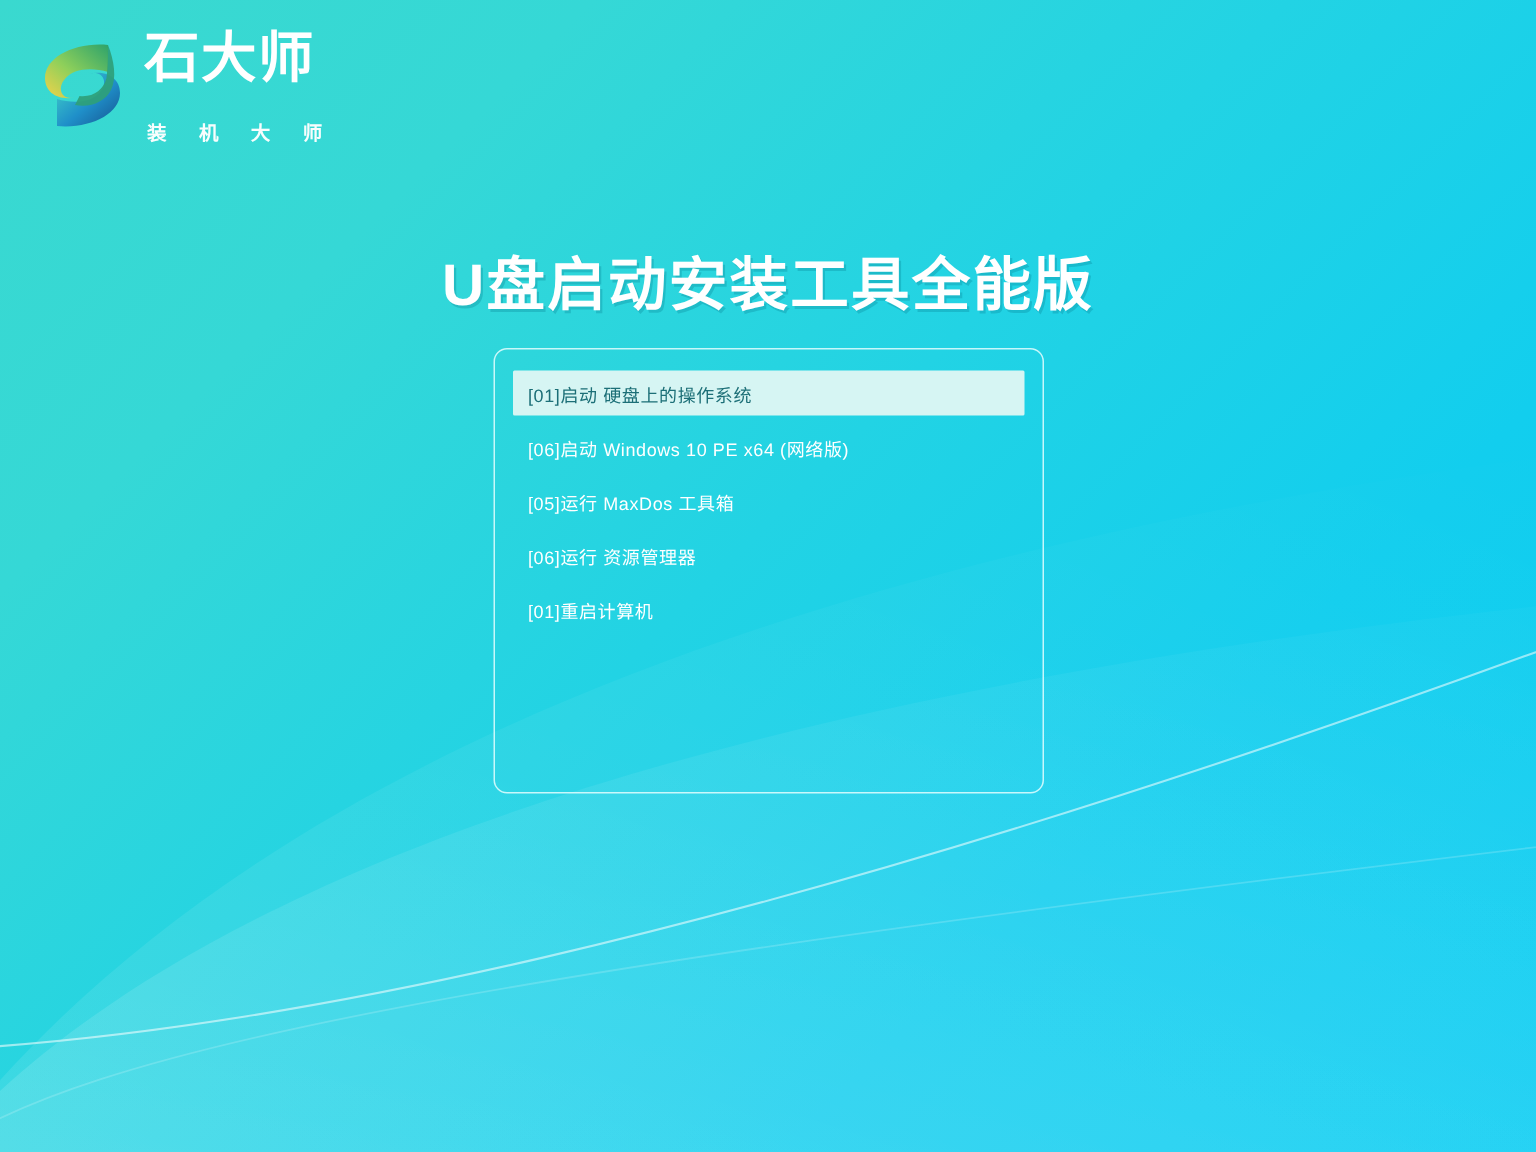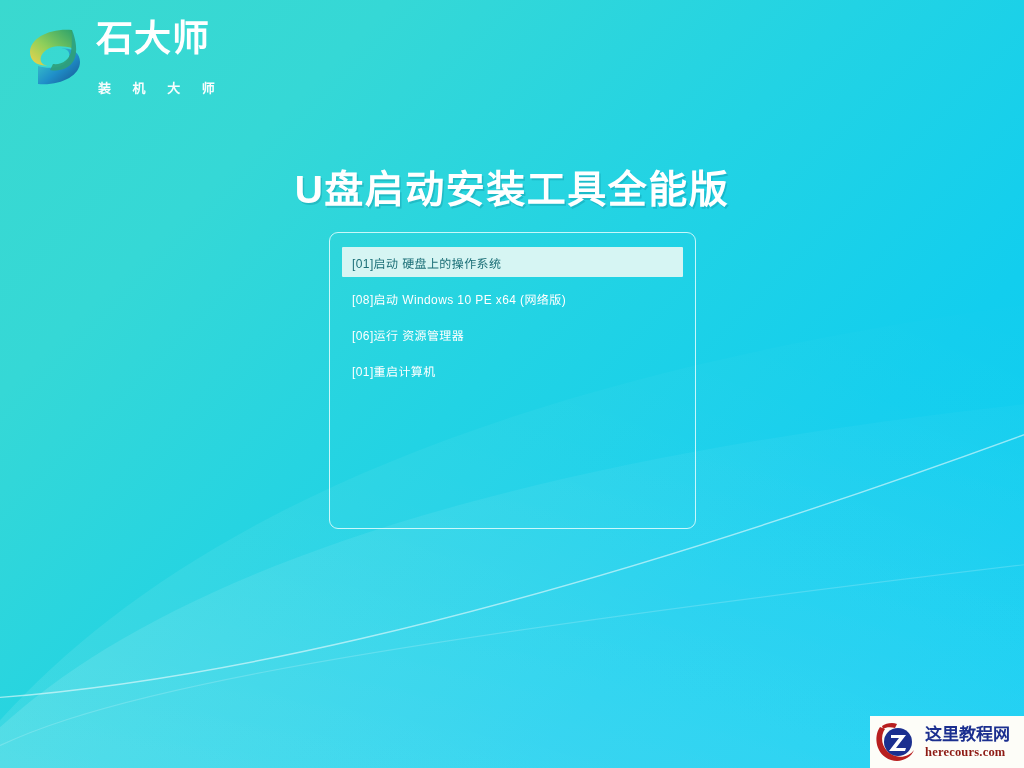--- a/index.html
+++ b/index.html
@@ -189,32 +189,21 @@
       <div class="brand-name">石大师</div>
       <div class="brand-sub">装 机 大 师</div>
     </div>
   </div>
 
   <div class="page-title">U盘启动安装工具全能版</div>
 
   <div class="menu-panel">
     <ul class="menu-list">
       <li class="menu-item selected">[01]启动 硬盘上的操作系统</li>
-      <li class="menu-item">[08]启动 Windows 10 PE x64 (网络版)</li>
+      <li class="menu-item">[06]启动 Windows 10 PE x64 (网络版)</li>
+      <li class="menu-item">[05]运行 MaxDos 工具箱</li>
       <li class="menu-item">[06]运行 资源管理器</li>
       <li class="menu-item">[01]重启计算机</li>
     </ul>
   </div>
 
-  <div class="watermark">
-    <svg class="wm-mark" viewBox="0 0 48 46" aria-hidden="true">
-      <path d="M7 8 C0 18 3 36 18 41 C28 44 38 39 41 31 C36 38 26 40 18 35 C8 29 7 17 12 10 Z" fill="#b81f1f"></path>
-      <path d="M9 7 C13 4 20 3 24 5 L22 9 C18 8 13 8 10 10 Z" fill="#b81f1f"></path>
-      <circle cx="25" cy="23" r="14" fill="#1b2f8f"></circle>
-      <path d="M18 16 H33 L23 29 H33 L32 32 H16 L26 19 H18 Z" fill="#ffffff"></path>
-    </svg>
-    <div class="wm-text">
-      <span class="wm-cn">这里教程网</span>
-      <span class="wm-en">herecours.com</span>
-    </div>
-  </div>
 
 </div>
 
 </body></html>

